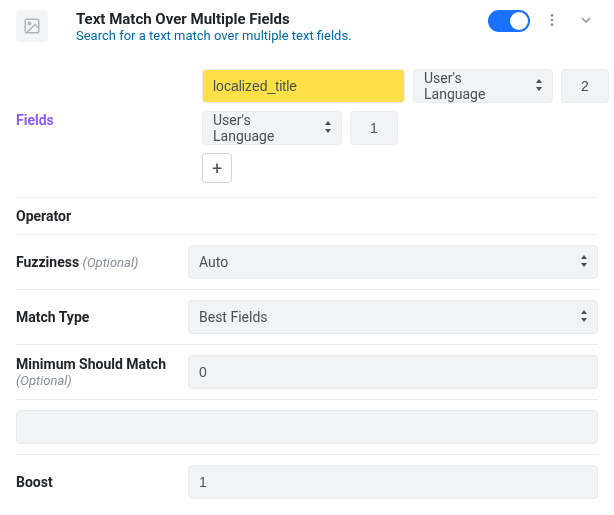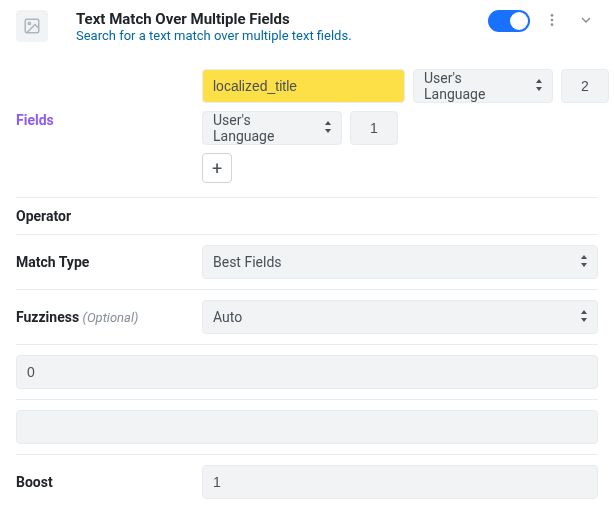--- a/index.html
+++ b/index.html
@@ -8,21 +8,21 @@
 .header-icon { width: 32px; height: 32px; background: #f1f3f5; border-radius: 4px; display: flex; align-items: center; justify-content: center; flex-shrink: 0; }
 .header-text { flex: 1; }
 .header-title { font-weight: 700; font-size: 15px; color: #212529; }
 .header-desc { font-size: 13px; color: #0369a1; margin-top: 0; }
 .header-actions { display: flex; align-items: center; gap: 10px; }
 .toggle { width: 42px; height: 22px; background: #1971ff; border-radius: 11px; position: relative; cursor: pointer; }
 .toggle::after { content: ""; position: absolute; width: 18px; height: 18px; background: #fff; border-radius: 50%; top: 2px; right: 2px; }
 .dots-icon { color: #868e96; cursor: pointer; padding: 0 4px; }
 .chevron-icon { color: #868e96; cursor: pointer; padding: 0 4px; }
 .form { display: flex; flex-direction: column; }
-.row { display: flex; align-items: center; padding: 10px 0; border-top: 1px solid #e9ecef; gap: 14px; }
+.row { display: flex; align-items: center; padding: 10px 0; border-top: 1px solid #e9ecef; }
 .row-label { width: 172px; flex-shrink: 0; font-weight: 700; font-size: 14px; color: #212529; }
 .row-label .optional { font-weight: 400; font-style: italic; color: #868e96; font-size: 13px; }
 .field-row { display: flex; gap: 8px; align-items: center; }
 .input-text { flex: 1; height: 34px; background: #fde047; border: 1px solid #e9ecef; border-radius: 4px; padding: 0 10px; font-size: 14px; color: #495057; }
 .select { height: 34px; background: #f1f3f5; border: 1px solid #e9ecef; border-radius: 4px; padding: 0 28px 0 10px; font-size: 14px; color: #495057; position: relative; display: flex; align-items: center; cursor: pointer; }
 .select-caret { position: absolute; right: 8px; top: 50%; transform: translateY(-50%); color: #495057; }
 .select.lang { width: 140px; flex: 0 0 140px; }
 .num-input { width: 48px; height: 34px; background: #f1f3f5; border: 1px solid #e9ecef; border-radius: 4px; text-align: center; font-size: 14px; color: #495057; }
 .add-btn { width: 30px; height: 30px; background: #fff; border: 1px solid #ced4da; border-radius: 4px; display: flex; align-items: center; justify-content: center; cursor: pointer; color: #495057; font-size: 18px; font-weight:400; }
 .full-select { flex: 1; }
@@ -95,44 +95,47 @@
         <div class="add-btn">+</div>
       </div>
     </div>
   </div>
 
   <div class="row">
     <div class="row-label">Operator</div>
   </div>
 
   <div class="row">
-    <div class="row-label">Match Type</div>
-    <div class="select full-select">
-      <span>Best Fields</span>
-      <span class="select-caret"><svg width="10" height="12" viewBox="0 0 10 12" fill="#495057">
-            <path d="M5 0L8 4H2z"></path>
-            <path d="M5 12L2 8h6z"></path>
-          </svg></span>
-    </div>
-  </div>
-
-  <div class="row">
     <div class="row-label">
       <span>Fuzziness</span> <span class="optional">(Optional)</span>
     </div>
     <div class="select full-select">
       <span>Auto</span>
       <span class="select-caret"><svg width="10" height="12" viewBox="0 0 10 12" fill="#495057">
             <path d="M5 0L8 4H2z"></path>
             <path d="M5 12L2 8h6z"></path>
           </svg></span>
     </div>
   </div>
 
   <div class="row">
+    <div class="row-label">Match Type</div>
+    <div class="select full-select">
+      <span>Best Fields</span>
+      <span class="select-caret"><svg width="10" height="12" viewBox="0 0 10 12" fill="#495057">
+            <path d="M5 0L8 4H2z"></path>
+            <path d="M5 12L2 8h6z"></path>
+          </svg></span>
+    </div>
+  </div>
+
+  <div class="row">
+    <div class="row-label">
+      <span>Minimum Should Match</span> <span class="optional">(Optional)</span>
+    </div>
     <input class="full-input" value="0" style="">
   </div>
 
   <div class="row">
     <input class="full-input" value="" style="">
   </div>
 
   <div class="row">
     <div class="row-label">Boost</div>
     <input class="full-input" value="1" style="">

